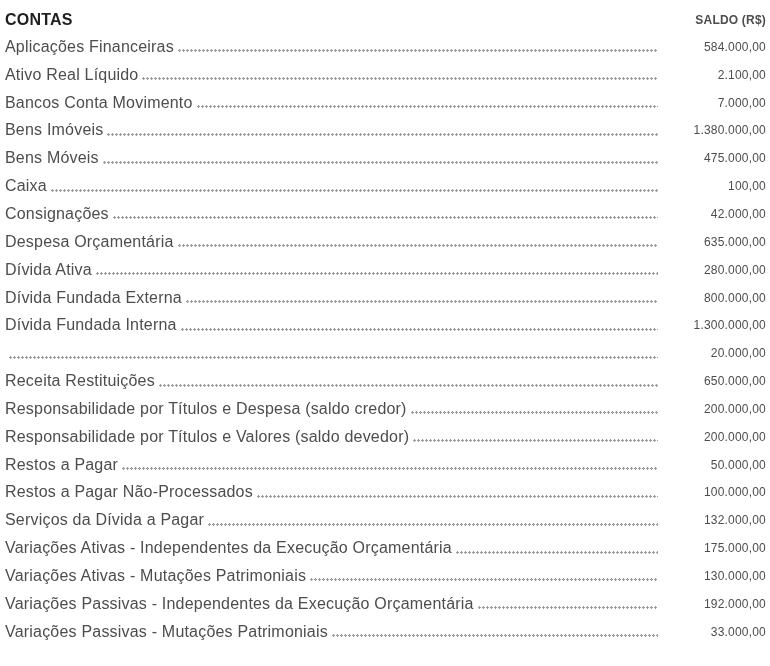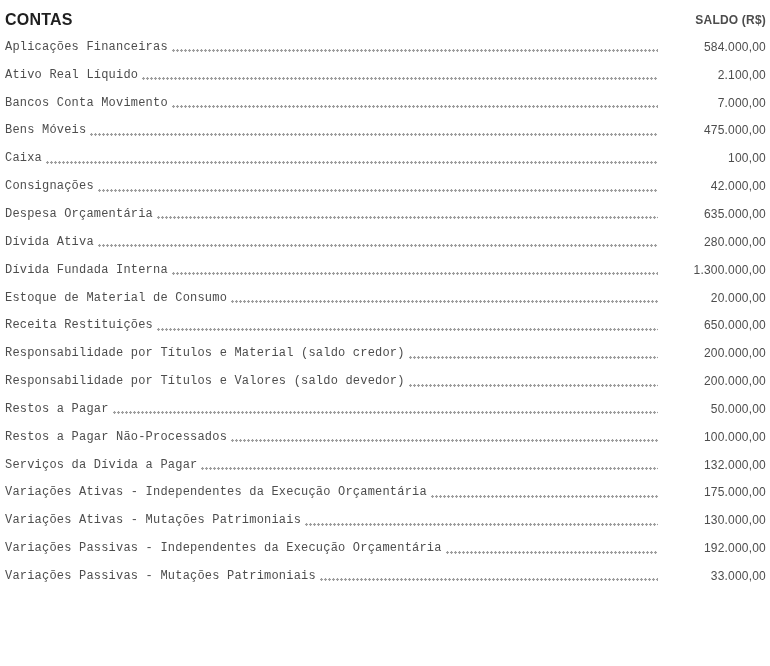--- a/index.html
+++ b/index.html
@@ -25,24 +25,23 @@
   .hdr {
     font-size: 16px;
     font-weight: bold;
     color: var(--header-text, #1f1f1f);
     letter-spacing: 0.2px;
   }
   .spacer { flex: 1 1 auto; }
 
   .label {
     flex: 0 0 auto;
-    font-size: 12px;
+    font-size: 16px;
     color: var(--row-text, #4d4d4d);
     letter-spacing: 0.2px;
-    font-family: Liberation Mono, monospace;
   }
 
   .dots {
     flex: 1 1 auto;
     height: 3px;
     margin-left: 4px;
     transform: translateY(4px);
     background-image: radial-gradient(circle at 1.5px 1.5px, var(--dot-color, #9e9e9e) 1px, transparent 1.45px);
     background-size: 4px 3px;
     background-repeat: repeat-x;
@@ -80,20 +79,25 @@
     <span class="dots"></span>
     <span class="value">2.100,00</span>
   </div>
 
   <div class="row">
     <span class="label">Bancos Conta Movimento</span>
     <span class="dots"></span>
     <span class="value">7.000,00</span>
   </div>
 
+  <div class="row">
+    <span class="label">Bens Imóveis</span>
+    <span class="dots"></span>
+    <span class="value">1.380.000,00</span>
+  </div>
 
   <div class="row">
     <span class="label">Bens Móveis</span>
     <span class="dots"></span>
     <span class="value">475.000,00</span>
   </div>
 
   <div class="row">
     <span class="label">Caixa</span>
     <span class="dots"></span>
@@ -111,41 +115,45 @@
     <span class="dots"></span>
     <span class="value">635.000,00</span>
   </div>
 
   <div class="row">
     <span class="label">Dívida Ativa</span>
     <span class="dots"></span>
     <span class="value">280.000,00</span>
   </div>
 
+  <div class="row">
+    <span class="label">Dívida Fundada Externa</span>
+    <span class="dots"></span>
+    <span class="value">800.000,00</span>
+  </div>
 
   <div class="row">
     <span class="label">Dívida Fundada Interna</span>
     <span class="dots"></span>
     <span class="value">1.300.000,00</span>
   </div>
 
   <div class="row">
-    <span class="label">Estoque de Material de Consumo</span>
     <span class="dots"></span>
     <span class="value">20.000,00</span>
   </div>
 
   <div class="row">
     <span class="label">Receita Restituições</span>
     <span class="dots"></span>
     <span class="value">650.000,00</span>
   </div>
 
   <div class="row">
-    <span class="label">Responsabilidade por Títulos e Material (saldo credor)</span>
+    <span class="label">Responsabilidade por Títulos e Despesa (saldo credor)</span>
     <span class="dots"></span>
     <span class="value">200.000,00</span>
   </div>
 
   <div class="row">
     <span class="label">Responsabilidade por Títulos e Valores (saldo devedor)</span>
     <span class="dots"></span>
     <span class="value">200.000,00</span>
   </div>
 

